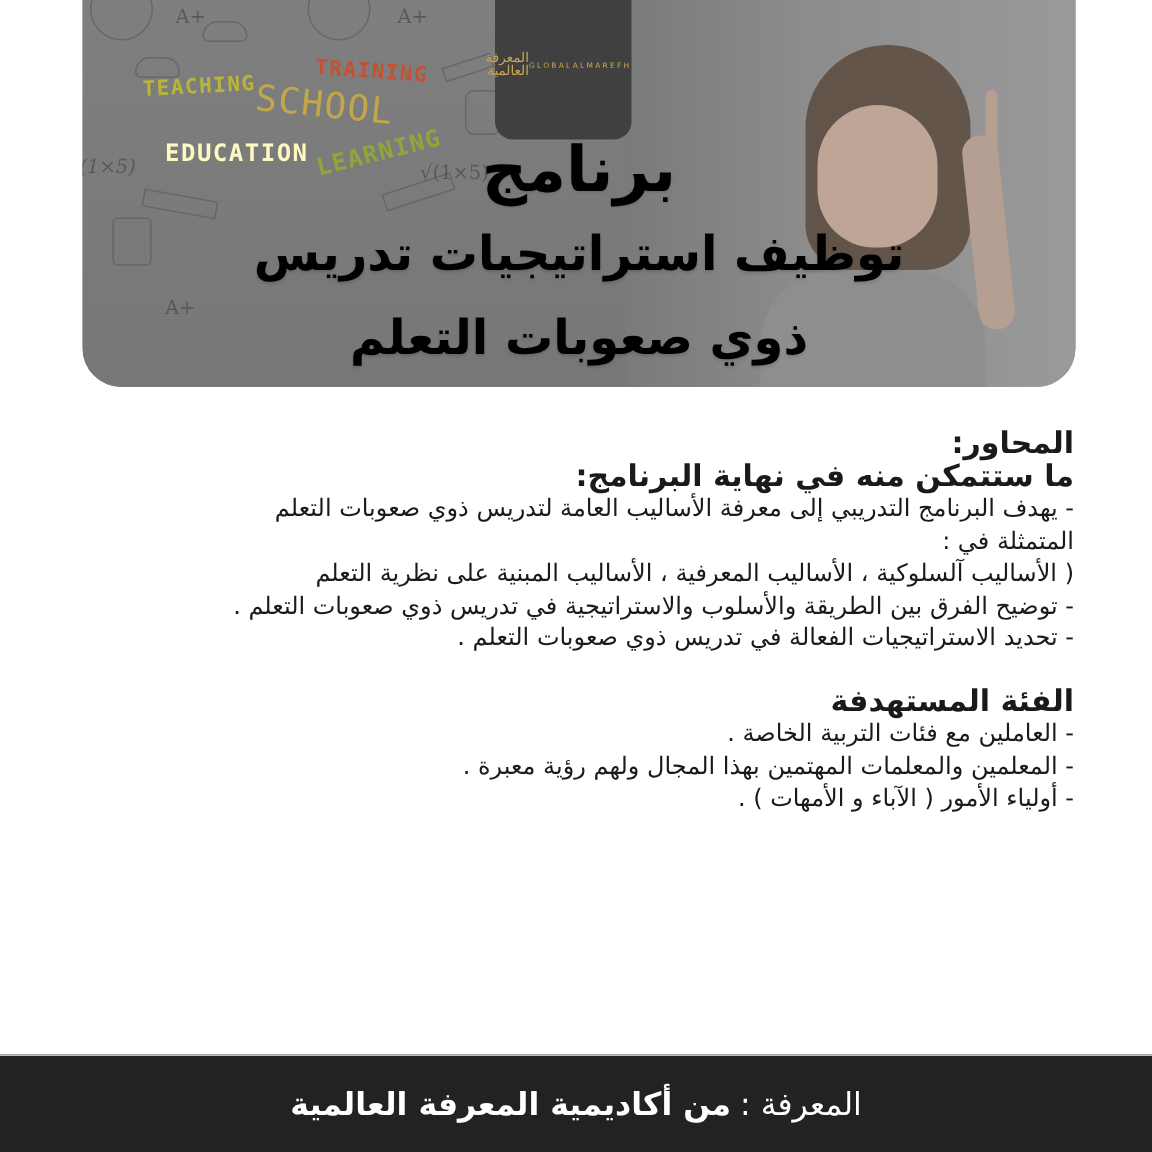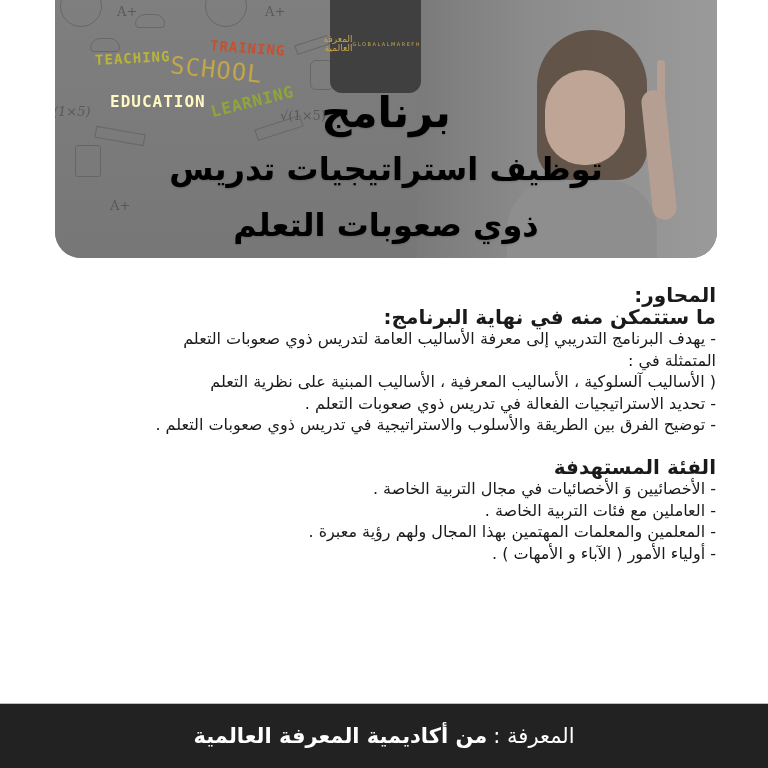--- a/index.html
+++ b/index.html
@@ -157,25 +157,24 @@
     <span class="logo-ar">المعرفة العالمية</span>
     <span class="logo-en">GLOBALALMAREFH</span>
   </div>
 
   <div class="content">
     <span class="heading">المحاور:</span>
     <span class="heading">ما ستتمكن منه في نهاية البرنامج:</span>
     <span class="line">- يهدف البرنامج التدريبي إلى معرفة الأساليب العامة لتدريس ذوي صعوبات التعلم</span>
     <span class="line">المتمثلة في :</span>
     <span class="line">( الأساليب آلسلوكية ، الأساليب المعرفية ، الأساليب المبنية على نظرية التعلم</span>
+    <span class="line">- توضيح الفرق بين الطريقة والأسلوب والاستراتيجية في تدريس ذوي صعوبات التعلم .</span>
     <span class="line">- تحديد الاستراتيجيات الفعالة في تدريس ذوي صعوبات التعلم .</span>
-    <span class="line">- توضيح الفرق بين الطريقة والأسلوب والاستراتيجية في تدريس ذوي صعوبات التعلم .</span>
     <span class="gap"></span>
     <span class="heading">الفئة المستهدفة</span>
-    <span class="line">- الأخصائيين وَ الأخصائيات في مجال التربية الخاصة .</span>
     <span class="line">- العاملين مع فئات التربية الخاصة .</span>
     <span class="line">- المعلمين والمعلمات المهتمين بهذا المجال ولهم رؤية معبرة .</span>
     <span class="line">- أولياء الأمور ( الآباء و الأمهات ) .</span>
   </div>
 
   <div class="footer">
     <span class="label">المعرفة :</span>
     <span class="value">من أكاديمية المعرفة العالمية</span>
   </div>
 

